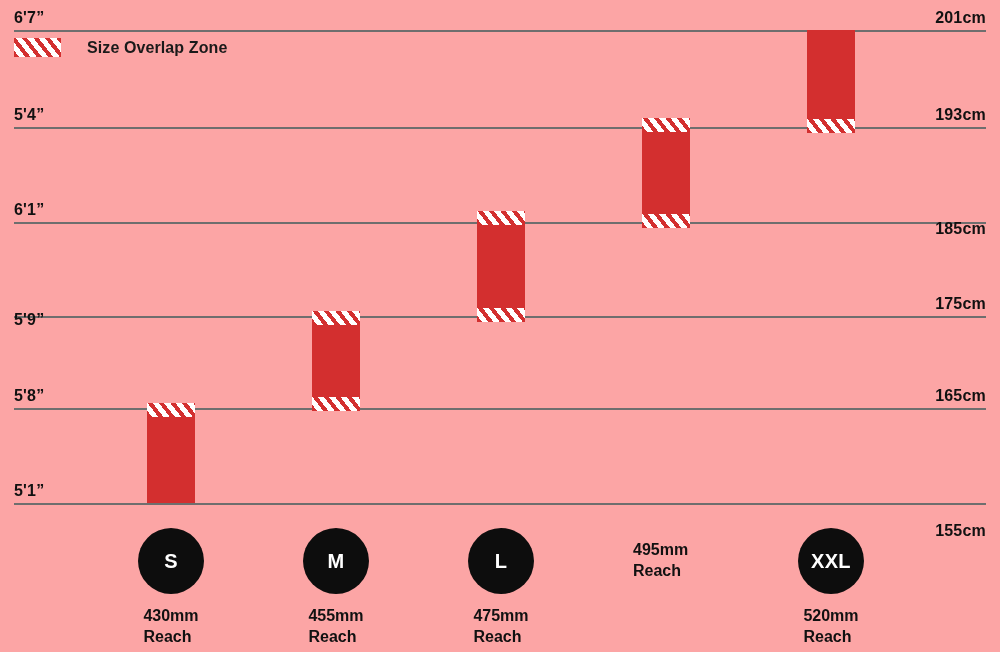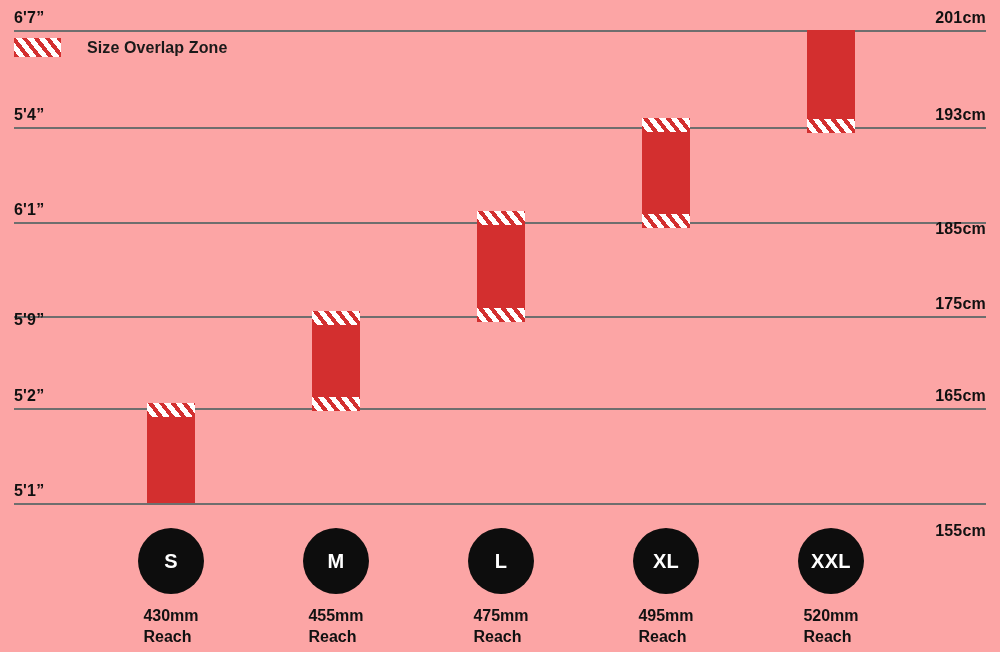--- a/index.html
+++ b/index.html
@@ -128,21 +128,21 @@
   <div class="gridline" style="top:127px;"></div>
   <div class="gridline" style="top:222px;"></div>
   <div class="gridline" style="top:316px;"></div>
   <div class="gridline" style="top:408px;"></div>
   <div class="gridline" style="top:503px;"></div>
 
   <div class="axis-label left" style="top:10px;">6'7”</div>
   <div class="axis-label left" style="top:107px;">5'4”</div>
   <div class="axis-label left" style="top:202px;">6'1”</div>
   <div class="axis-label left" style="top:296px;margin-top:16px;">5'9”</div>
-  <div class="axis-label left" style="top:388px;">5'2”</div>
+  <div class="axis-label left" style="top:388px;">5'8”</div>
   <div class="axis-label left" style="top:483px;">5'1”</div>
 
   <div class="axis-label right" style="top:10px;">201cm</div>
   <div class="axis-label right" style="top:107px;margin-left:38px;">193cm</div>
   <div class="axis-label right" style="top:202px;margin-top:19px;">185cm</div>
   <div class="axis-label right" style="top:296px;">175cm</div>
   <div class="axis-label right" style="top:388px;">165cm</div>
   <div class="axis-label right" style="top:483px;margin-top:40px;">155cm</div>
 
   <div id="legend">
@@ -191,21 +191,20 @@
 
   <div class="size-marker" style="left:468px; top:528px;">
     <div class="size-circle">L</div>
     <div class="size-reach">
       <span>475mm</span><br>
       <span>Reach</span>
     </div>
   </div>
 
   <div class="size-marker" style="left:633px; top:528px;">
-    <div class="size-circle">XL</div>
     <div class="size-reach">
       <span>495mm</span><br>
       <span>Reach</span>
     </div>
   </div>
 
   <div class="size-marker" style="left:798px; top:528px;">
     <div class="size-circle">XXL</div>
     <div class="size-reach">
       <span>520mm</span><br>

